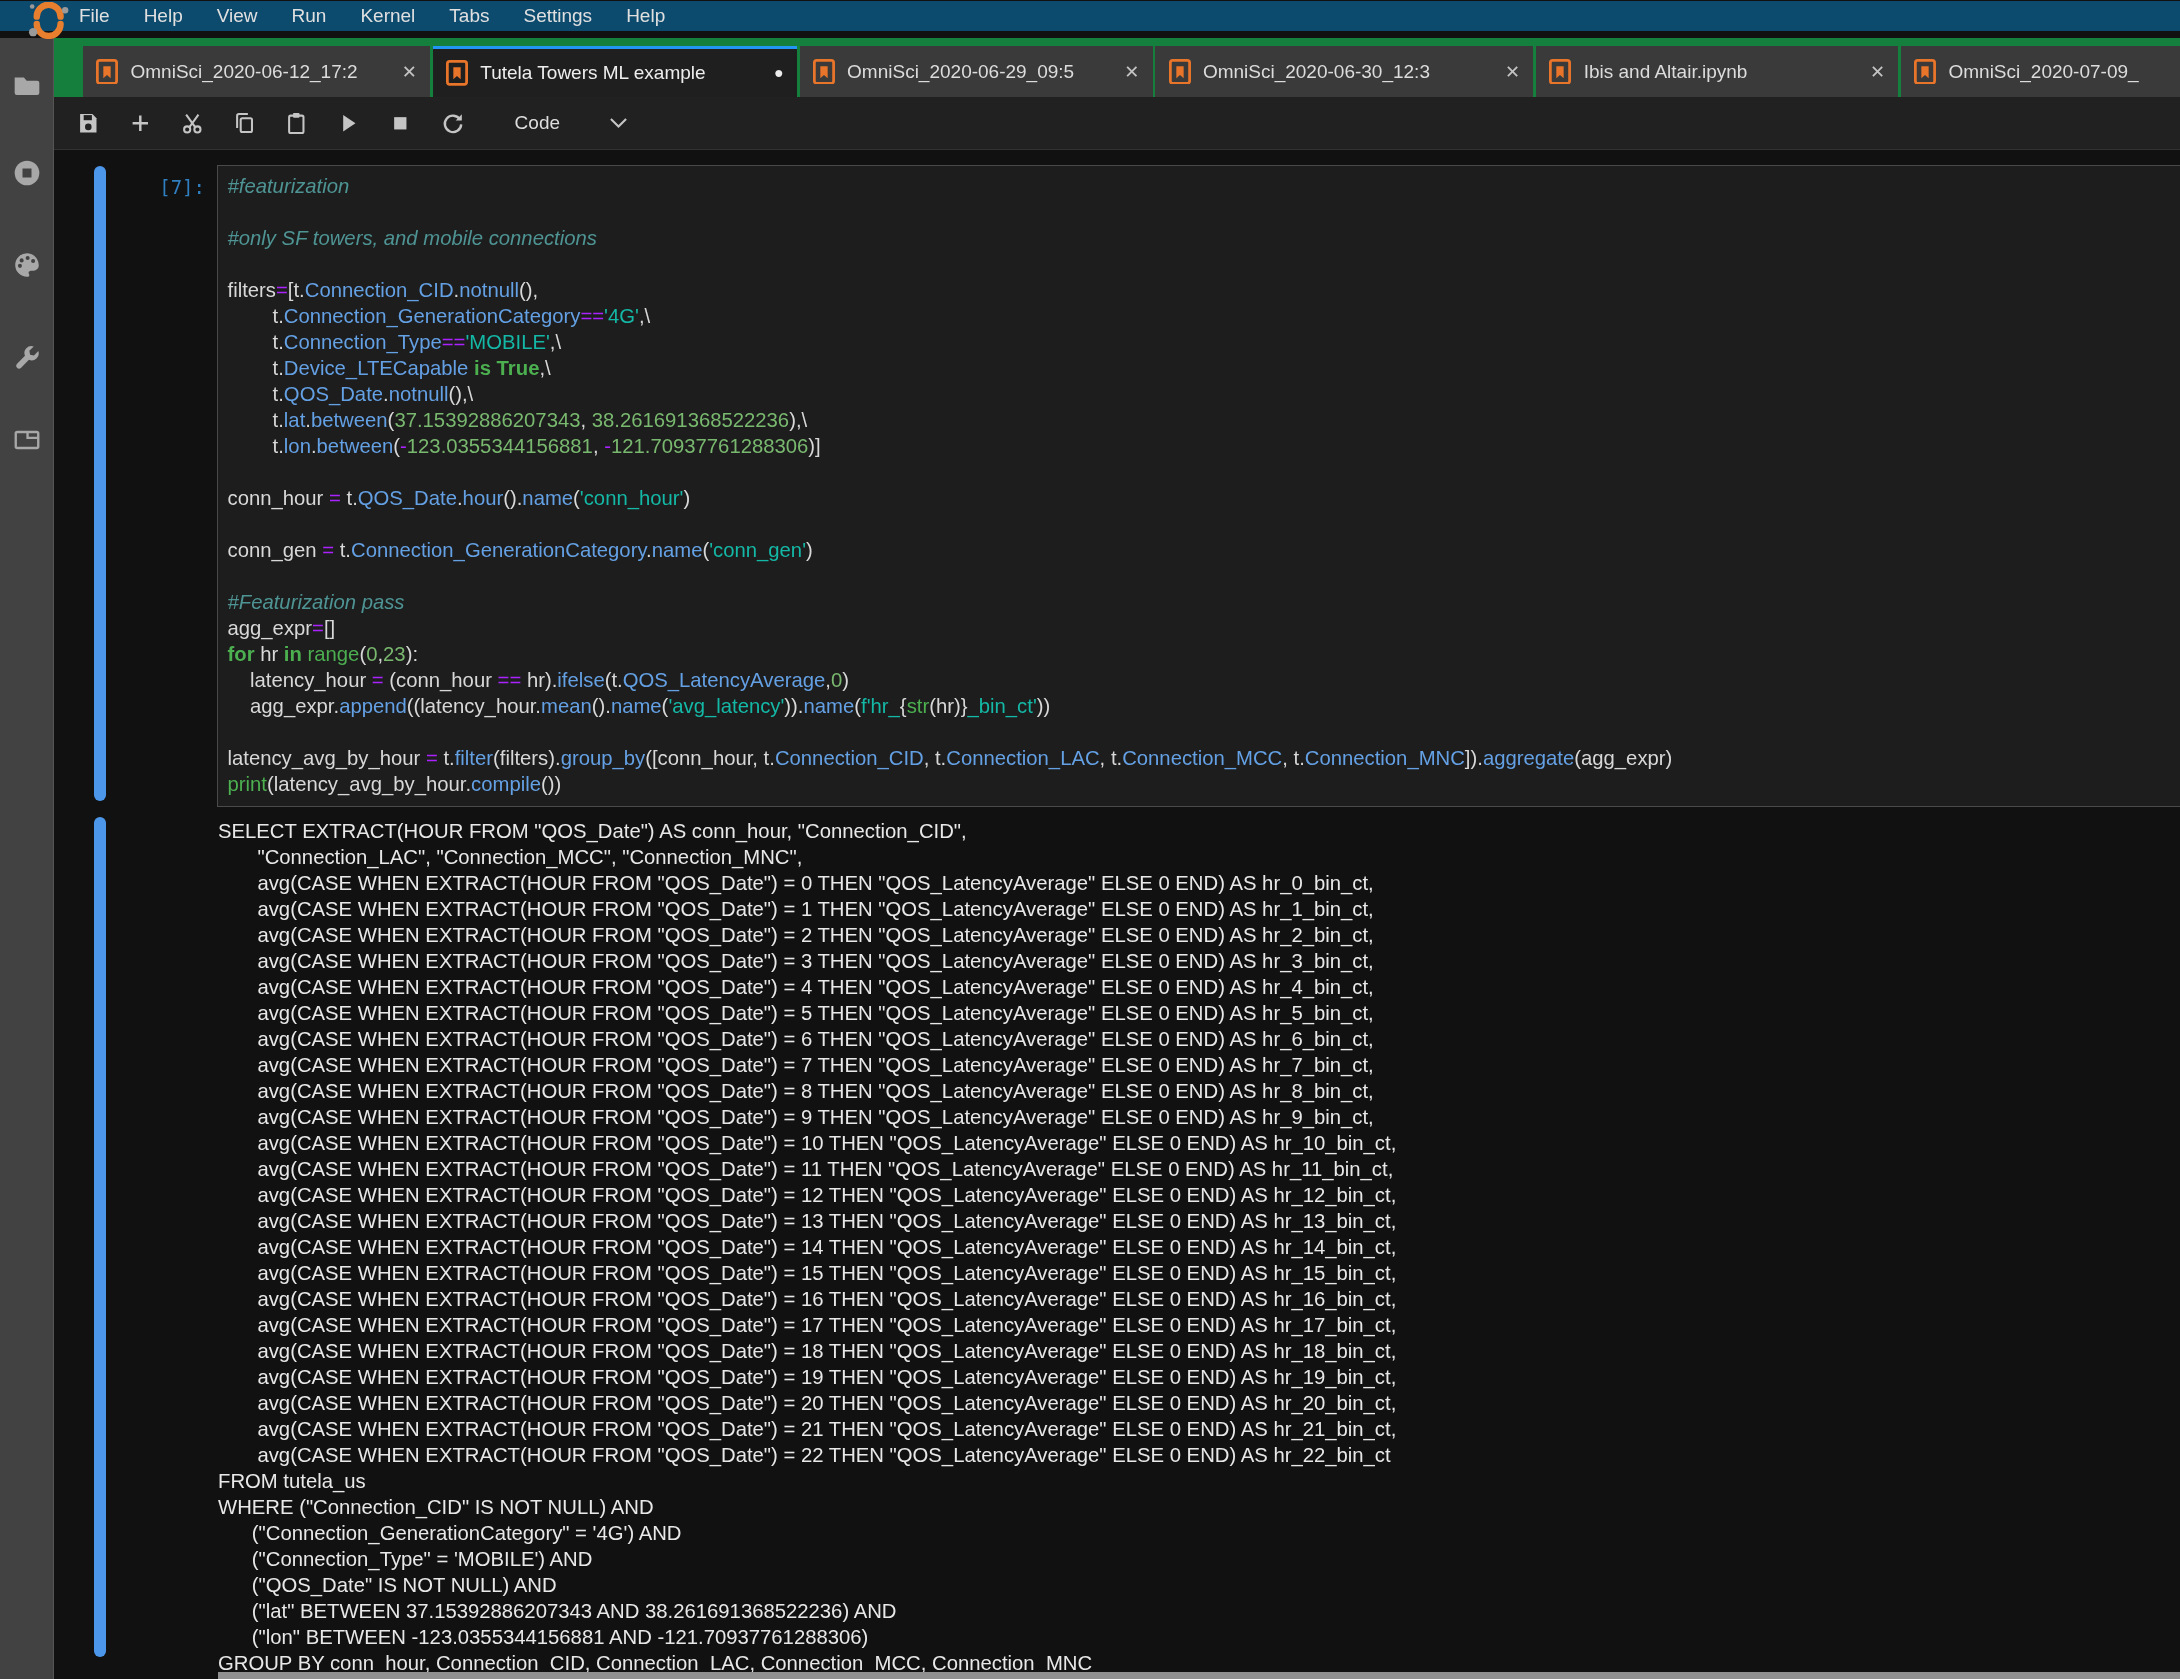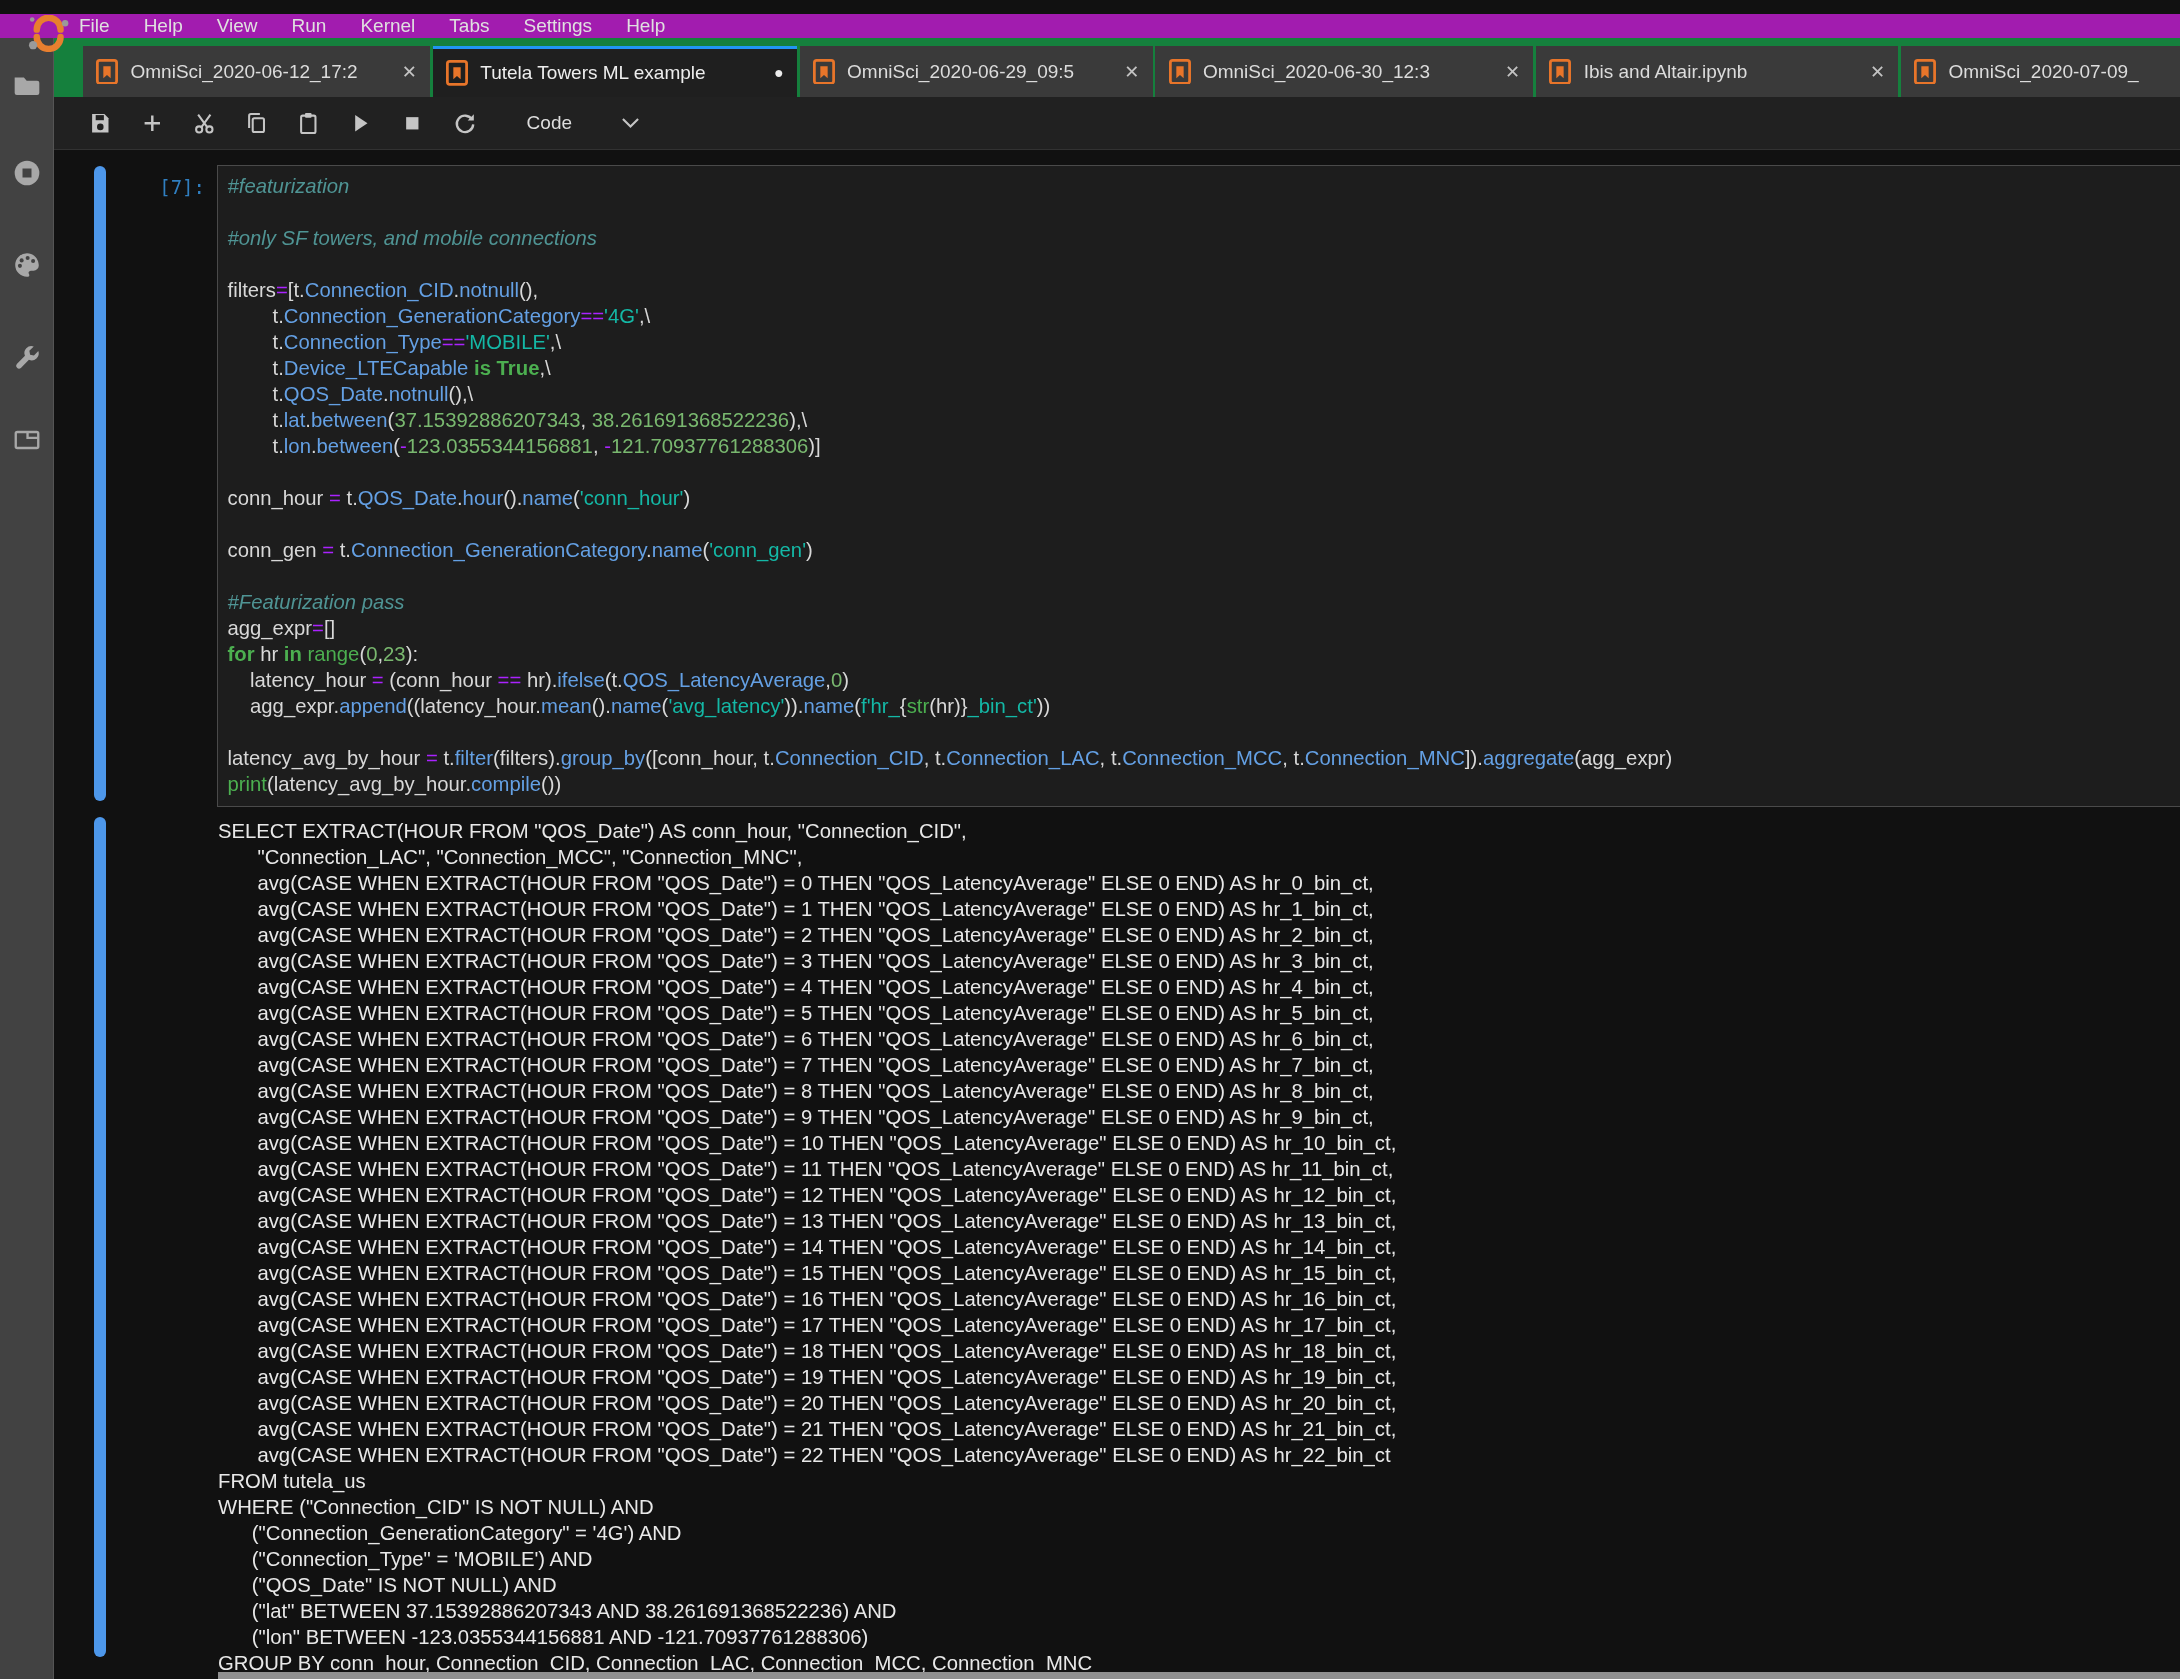--- a/index.html
+++ b/index.html
@@ -1,20 +1,20 @@
 <!DOCTYPE html>
 <html style="font-size:15px"><head>
 <meta charset="utf-8">
 <style>
   html,body{margin:0;padding:0;background:#111;}
   body{width:2180px;height:1680px;position:relative;overflow:hidden;
        font-family:"Liberation Sans",sans-serif;-webkit-font-smoothing:antialiased;}
 
   
-  #menubar{position:absolute;left:0;top:14px;width:2180px;height:24px;background:#a21caf;
+  #menubar{position:absolute;left:0;top:1px;width:2180px;height:30px;background:#0c4a6e;
            display:flex;align-items:center;z-index:5;}
   #logo{position:absolute;left:23px;top:0.9px;width:55px;height:36px;}
   #menu-items{display:flex;margin-left:79px;height:38px;}
   .menu-item{color:#e0e0e0;font-size:19px;line-height:38px;padding:0 17px;cursor:default;}
   .menu-item:first-child{padding-left:0;}
 
   
   #sidebar{position:absolute;left:0;top:38px;width:54px;height:1642px;background:#424242;
            border-right:0.9px solid #555;box-sizing:border-box;}
   .side-icon{position:absolute;left:12.3px;width:30px;height:30px;color:#a8a8a8;}
@@ -29,21 +29,21 @@
   .tab.active{background:#1f1f1f;border-top:3.8px solid #2196f3;}
   .tab .nb-icon{width:22px;height:25.6px;flex:none;margin-right:12.3px;}
   .tab .tab-label{color:#dcdcdc;font-size:19px;overflow:hidden;flex:1 1 auto;}
   .tab.active .tab-label{color:#eeeeee;}
   .tab .tab-close{color:#c3c3c3;font-size:18px;margin-left:11.4px;flex:none;}
   .tab .tab-dot{color:#ececec;font-size:16px;margin-left:11.4px;flex:none;}
 
   
   #toolbar{position:absolute;left:54px;top:97px;width:2126px;height:53px;background:#212121;
            border-bottom:0.9px solid #323232;box-sizing:border-box;display:flex;align-items:center;
-           padding-left:32px;}
+           padding-left:20px;}
   .tb-btn{width:28px;height:28px;margin-right:24px;color:#c5c5c5;flex:none;cursor:default;}
   .tb-btn svg{width:24.6px;height:24.6px;display:block;margin:1.9px auto;}
   #mode-select{display:flex;align-items:center;margin-left:24.6px;cursor:default;}
   #mode-label{color:#dedede;font-size:19px;}
   #mode-chevron{margin-left:49px;color:#c5c5c5;}
   #mode-chevron svg{width:19px;height:11.4px;display:block;}
 
   
   #content{position:absolute;left:54px;top:150px;right:0;bottom:0;background:#111;}
   .collapser{position:absolute;left:40px;width:12.3px;border-radius:7.6px;background:#4d97ea;cursor:pointer;}

